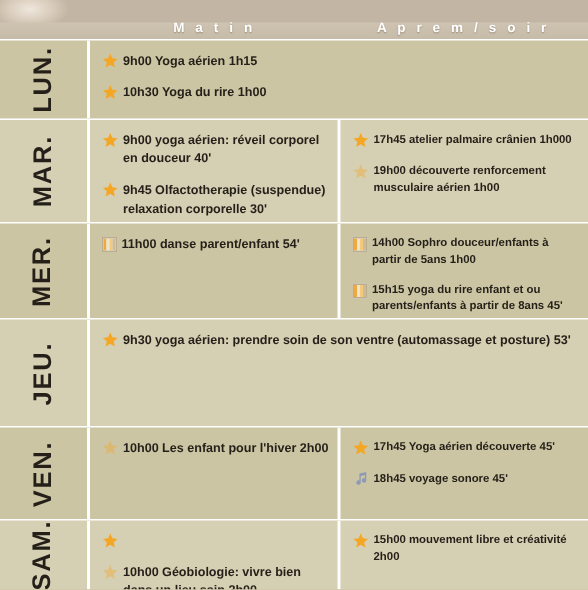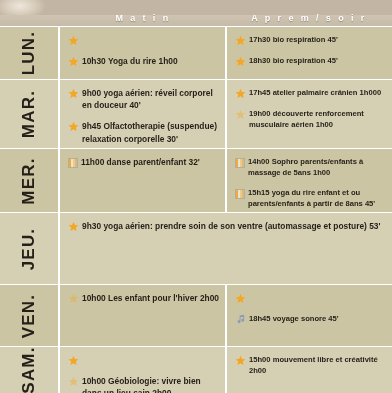--- a/index.html
+++ b/index.html
@@ -176,200 +176,184 @@
         <div class="day-cell">
           <div class="day-label">LUN.</div>
         </div>
         <div class="slot am">
           <div class="entry">
             <span class="ic ic-star">
               <svg viewBox="0 0 24 24">
                 <path fill="#f5a623" d="M12 1.6l3.1 6.9 7.5.8-5.6 5 1.6 7.4L12 17.9 5.4 21.7 7 14.3 1.4 9.3l7.5-.8z"></path>
               </svg>
             </span>
+            <span class="entry-text">9h00 Yoga aérien 1h15</span>
           </div>
           <div class="entry">
             <span class="ic ic-star">
               <svg viewBox="0 0 24 24">
                 <path fill="#f5a623" d="M12 1.6l3.1 6.9 7.5.8-5.6 5 1.6 7.4L12 17.9 5.4 21.7 7 14.3 1.4 9.3l7.5-.8z"></path>
               </svg>
             </span>
             <span class="entry-text">10h30 Yoga du rire 1h00</span>
           </div>
         </div>
+      </div>
+      <div class="day-row shade-b" style="height: 69px;">
+        <div class="day-cell">
+          <div class="day-label">MAR.</div>
+        </div>
+        <div class="slot am">
+          <div class="entry">
+            <span class="ic ic-star">
+              <svg viewBox="0 0 24 24">
+                <path fill="#f5a623" d="M12 1.6l3.1 6.9 7.5.8-5.6 5 1.6 7.4L12 17.9 5.4 21.7 7 14.3 1.4 9.3l7.5-.8z"></path>
+              </svg>
+            </span>
+            <span class="entry-text">9h00 yoga aérien: réveil corporel en douceur 40'</span>
+          </div>
+          <div class="entry">
+            <span class="ic ic-star">
+              <svg viewBox="0 0 24 24">
+                <path fill="#f5a623" d="M12 1.6l3.1 6.9 7.5.8-5.6 5 1.6 7.4L12 17.9 5.4 21.7 7 14.3 1.4 9.3l7.5-.8z"></path>
+              </svg>
+            </span>
+            <span class="entry-text">9h45 Olfactotherapie (suspendue) relaxation corporelle 30'</span>
+          </div>
+        </div>
         <div class="slot pm">
           <div class="entry">
             <span class="ic ic-star">
               <svg viewBox="0 0 24 24">
                 <path fill="#f5a623" d="M12 1.6l3.1 6.9 7.5.8-5.6 5 1.6 7.4L12 17.9 5.4 21.7 7 14.3 1.4 9.3l7.5-.8z"></path>
               </svg>
             </span>
-            <span class="entry-text">17h30 bio respiration 45'</span>
-          </div>
-          <div class="entry">
-            <span class="ic ic-star">
-              <svg viewBox="0 0 24 24">
-                <path fill="#f5a623" d="M12 1.6l3.1 6.9 7.5.8-5.6 5 1.6 7.4L12 17.9 5.4 21.7 7 14.3 1.4 9.3l7.5-.8z"></path>
-              </svg>
-            </span>
-            <span class="entry-text">18h30 bio respiration 45'</span>
-          </div>
-        </div>
-      </div>
-      <div class="day-row shade-b" style="height: 69px;">
-        <div class="day-cell">
-          <div class="day-label">MAR.</div>
-        </div>
-        <div class="slot am">
-          <div class="entry">
-            <span class="ic ic-star">
-              <svg viewBox="0 0 24 24">
-                <path fill="#f5a623" d="M12 1.6l3.1 6.9 7.5.8-5.6 5 1.6 7.4L12 17.9 5.4 21.7 7 14.3 1.4 9.3l7.5-.8z"></path>
-              </svg>
-            </span>
-            <span class="entry-text">9h00 yoga aérien: réveil corporel en douceur 40'</span>
-          </div>
-          <div class="entry">
-            <span class="ic ic-star">
-              <svg viewBox="0 0 24 24">
-                <path fill="#f5a623" d="M12 1.6l3.1 6.9 7.5.8-5.6 5 1.6 7.4L12 17.9 5.4 21.7 7 14.3 1.4 9.3l7.5-.8z"></path>
-              </svg>
-            </span>
-            <span class="entry-text">9h45 Olfactotherapie (suspendue) relaxation corporelle 30'</span>
+            <span class="entry-text">17h45 atelier palmaire crânien 1h000</span>
+          </div>
+          <div class="entry">
+            <span class="ic ic-star pale">
+              <svg viewBox="0 0 24 24">
+                <path fill="#f5a623" d="M12 1.6l3.1 6.9 7.5.8-5.6 5 1.6 7.4L12 17.9 5.4 21.7 7 14.3 1.4 9.3l7.5-.8z"></path>
+              </svg>
+            </span>
+            <span class="entry-text">19h00 découverte renforcement musculaire aérien 1h00</span>
+          </div>
+        </div>
+      </div>
+      <div class="day-row shade-a" style="height: 64px;">
+        <div class="day-cell">
+          <div class="day-label">MER.</div>
+        </div>
+        <div class="slot am">
+          <div class="entry">
+            <span class="ic ic-tofu">
+              <i></i>
+              <i></i>
+              <i></i>
+              <i></i>
+            </span>
+            <span class="entry-text">11h00 danse parent/enfant 54'</span>
           </div>
         </div>
         <div class="slot pm">
           <div class="entry">
-            <span class="ic ic-star">
-              <svg viewBox="0 0 24 24">
-                <path fill="#f5a623" d="M12 1.6l3.1 6.9 7.5.8-5.6 5 1.6 7.4L12 17.9 5.4 21.7 7 14.3 1.4 9.3l7.5-.8z"></path>
-              </svg>
-            </span>
-            <span class="entry-text">17h45 atelier palmaire crânien 1h000</span>
-          </div>
+            <span class="ic ic-tofu">
+              <i></i>
+              <i></i>
+              <i></i>
+              <i></i>
+            </span>
+            <span class="entry-text">14h00 Sophro douceur/enfants à partir de 5ans 1h00</span>
+          </div>
+          <div class="entry">
+            <span class="ic ic-tofu">
+              <i></i>
+              <i></i>
+              <i></i>
+              <i></i>
+            </span>
+            <span class="entry-text">15h15 yoga du rire enfant et ou parents/enfants à partir de 8ans 45'</span>
+          </div>
+        </div>
+      </div>
+      <div class="day-row shade-b" style="height: 72px;">
+        <div class="day-cell">
+          <div class="day-label">JEU.</div>
+        </div>
+        <div class="slot am">
+          <div class="entry">
+            <span class="ic ic-star">
+              <svg viewBox="0 0 24 24">
+                <path fill="#f5a623" d="M12 1.6l3.1 6.9 7.5.8-5.6 5 1.6 7.4L12 17.9 5.4 21.7 7 14.3 1.4 9.3l7.5-.8z"></path>
+              </svg>
+            </span>
+            <span class="entry-text">9h30 yoga aérien: prendre soin de son ventre (automassage et posture) 53'</span>
+          </div>
+        </div>
+      </div>
+      <div class="day-row shade-a" style="height: 62px;">
+        <div class="day-cell">
+          <div class="day-label">VEN.</div>
+        </div>
+        <div class="slot am">
           <div class="entry">
             <span class="ic ic-star pale">
               <svg viewBox="0 0 24 24">
                 <path fill="#f5a623" d="M12 1.6l3.1 6.9 7.5.8-5.6 5 1.6 7.4L12 17.9 5.4 21.7 7 14.3 1.4 9.3l7.5-.8z"></path>
               </svg>
             </span>
-            <span class="entry-text">19h00 découverte renforcement musculaire aérien 1h00</span>
-          </div>
-        </div>
-      </div>
-      <div class="day-row shade-a" style="height: 64px;">
-        <div class="day-cell">
-          <div class="day-label">MER.</div>
-        </div>
-        <div class="slot am">
-          <div class="entry">
-            <span class="ic ic-tofu">
-              <i></i>
-              <i></i>
-              <i></i>
-              <i></i>
-            </span>
-            <span class="entry-text">11h00 danse parent/enfant 32'</span>
+            <span class="entry-text">10h00 Les enfant pour l'hiver 2h00</span>
           </div>
         </div>
         <div class="slot pm">
           <div class="entry">
-            <span class="ic ic-tofu">
-              <i></i>
-              <i></i>
-              <i></i>
-              <i></i>
-            </span>
-            <span class="entry-text">14h00 Sophro parents/enfants à massage de 5ans 1h00</span>
-          </div>
-          <div class="entry">
-            <span class="ic ic-tofu">
-              <i></i>
-              <i></i>
-              <i></i>
-              <i></i>
-            </span>
-            <span class="entry-text">15h15 yoga du rire enfant et ou parents/enfants à partir de 8ans 45'</span>
-          </div>
-        </div>
-      </div>
-      <div class="day-row shade-b" style="height: 72px;">
-        <div class="day-cell">
-          <div class="day-label">JEU.</div>
-        </div>
-        <div class="slot am">
-          <div class="entry">
-            <span class="ic ic-star">
-              <svg viewBox="0 0 24 24">
-                <path fill="#f5a623" d="M12 1.6l3.1 6.9 7.5.8-5.6 5 1.6 7.4L12 17.9 5.4 21.7 7 14.3 1.4 9.3l7.5-.8z"></path>
-              </svg>
-            </span>
-            <span class="entry-text">9h30 yoga aérien: prendre soin de son ventre (automassage et posture) 53'</span>
-          </div>
-        </div>
-      </div>
-      <div class="day-row shade-a" style="height: 62px;">
-        <div class="day-cell">
-          <div class="day-label">VEN.</div>
-        </div>
-        <div class="slot am">
+            <span class="ic ic-star">
+              <svg viewBox="0 0 24 24">
+                <path fill="#f5a623" d="M12 1.6l3.1 6.9 7.5.8-5.6 5 1.6 7.4L12 17.9 5.4 21.7 7 14.3 1.4 9.3l7.5-.8z"></path>
+              </svg>
+            </span>
+            <span class="entry-text">17h45 Yoga aérien découverte 45'</span>
+          </div>
+          <div class="entry">
+            <span class="ic ic-note">
+              <svg viewBox="0 0 24 24">
+                <path fill="#8d9ab4" d="M10 3.5l10-2v12.2a3.2 3.2 0 1 1-2-2.96V5.9l-6 1.2v9.6a3.2 3.2 0 1 1-2-2.96z"></path>
+              </svg>
+            </span>
+            <span class="entry-text">18h45 voyage sonore 45'</span>
+          </div>
+        </div>
+      </div>
+      <div class="day-row shade-b" style="height: 47px;">
+        <div class="day-cell">
+          <div class="day-label">SAM.</div>
+        </div>
+        <div class="slot am">
+          <div class="entry">
+            <span class="ic ic-star">
+              <svg viewBox="0 0 24 24">
+                <path fill="#f5a623" d="M12 1.6l3.1 6.9 7.5.8-5.6 5 1.6 7.4L12 17.9 5.4 21.7 7 14.3 1.4 9.3l7.5-.8z"></path>
+              </svg>
+            </span>
+          </div>
           <div class="entry">
             <span class="ic ic-star pale">
               <svg viewBox="0 0 24 24">
                 <path fill="#f5a623" d="M12 1.6l3.1 6.9 7.5.8-5.6 5 1.6 7.4L12 17.9 5.4 21.7 7 14.3 1.4 9.3l7.5-.8z"></path>
               </svg>
             </span>
-            <span class="entry-text">10h00 Les enfant pour l'hiver 2h00</span>
+            <span class="entry-text">10h00 Géobiologie: vivre bien dans un lieu sain 2h00</span>
           </div>
         </div>
         <div class="slot pm">
           <div class="entry">
             <span class="ic ic-star">
               <svg viewBox="0 0 24 24">
                 <path fill="#f5a623" d="M12 1.6l3.1 6.9 7.5.8-5.6 5 1.6 7.4L12 17.9 5.4 21.7 7 14.3 1.4 9.3l7.5-.8z"></path>
               </svg>
             </span>
-          </div>
-          <div class="entry">
-            <span class="ic ic-note">
-              <svg viewBox="0 0 24 24">
-                <path fill="#8d9ab4" d="M10 3.5l10-2v12.2a3.2 3.2 0 1 1-2-2.96V5.9l-6 1.2v9.6a3.2 3.2 0 1 1-2-2.96z"></path>
-              </svg>
-            </span>
-            <span class="entry-text">18h45 voyage sonore 45'</span>
-          </div>
-        </div>
-      </div>
-      <div class="day-row shade-b" style="height: 47px;">
-        <div class="day-cell">
-          <div class="day-label">SAM.</div>
-        </div>
-        <div class="slot am">
-          <div class="entry">
-            <span class="ic ic-star">
-              <svg viewBox="0 0 24 24">
-                <path fill="#f5a623" d="M12 1.6l3.1 6.9 7.5.8-5.6 5 1.6 7.4L12 17.9 5.4 21.7 7 14.3 1.4 9.3l7.5-.8z"></path>
-              </svg>
-            </span>
-          </div>
-          <div class="entry">
-            <span class="ic ic-star pale">
-              <svg viewBox="0 0 24 24">
-                <path fill="#f5a623" d="M12 1.6l3.1 6.9 7.5.8-5.6 5 1.6 7.4L12 17.9 5.4 21.7 7 14.3 1.4 9.3l7.5-.8z"></path>
-              </svg>
-            </span>
-            <span class="entry-text">10h00 Géobiologie: vivre bien dans un lieu sain 2h00</span>
-          </div>
-        </div>
-        <div class="slot pm">
-          <div class="entry">
-            <span class="ic ic-star">
-              <svg viewBox="0 0 24 24">
-                <path fill="#f5a623" d="M12 1.6l3.1 6.9 7.5.8-5.6 5 1.6 7.4L12 17.9 5.4 21.7 7 14.3 1.4 9.3l7.5-.8z"></path>
-              </svg>
-            </span>
             <span class="entry-text">15h00 mouvement libre et créativité 2h00</span>
           </div>
         </div>
       </div>
     </div>
 
 </div>
 
 </body></html>

